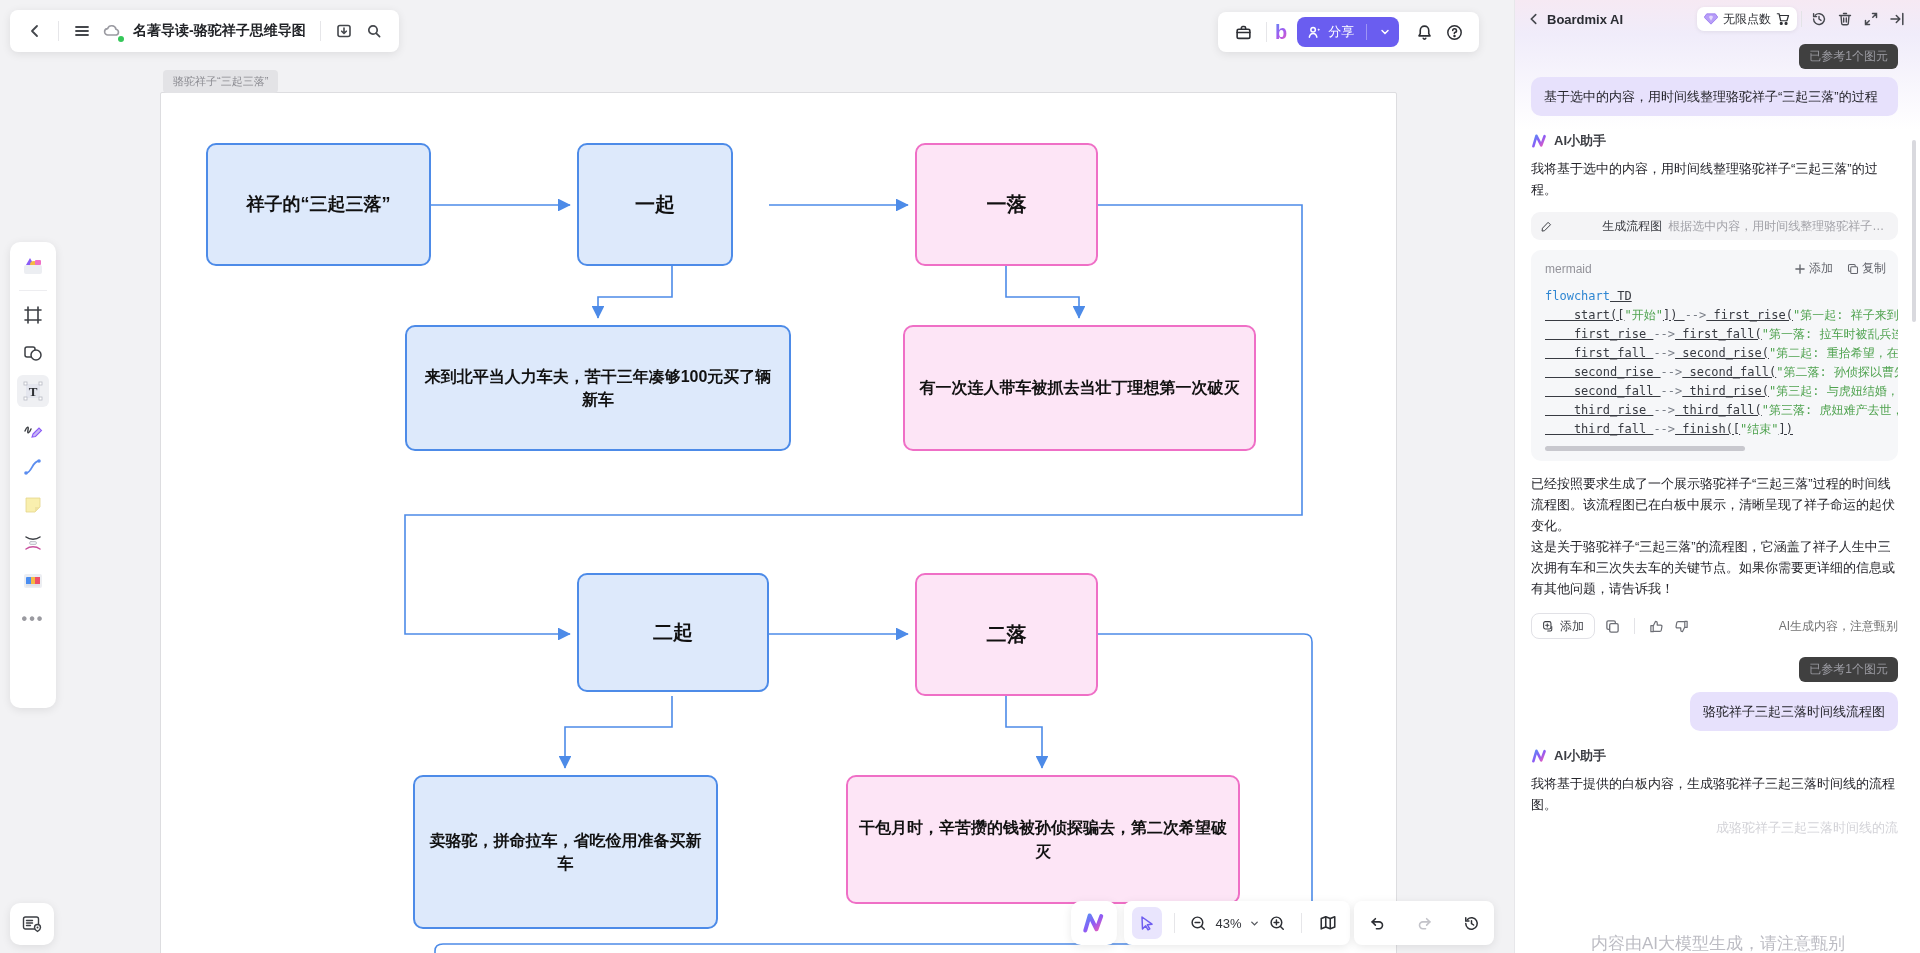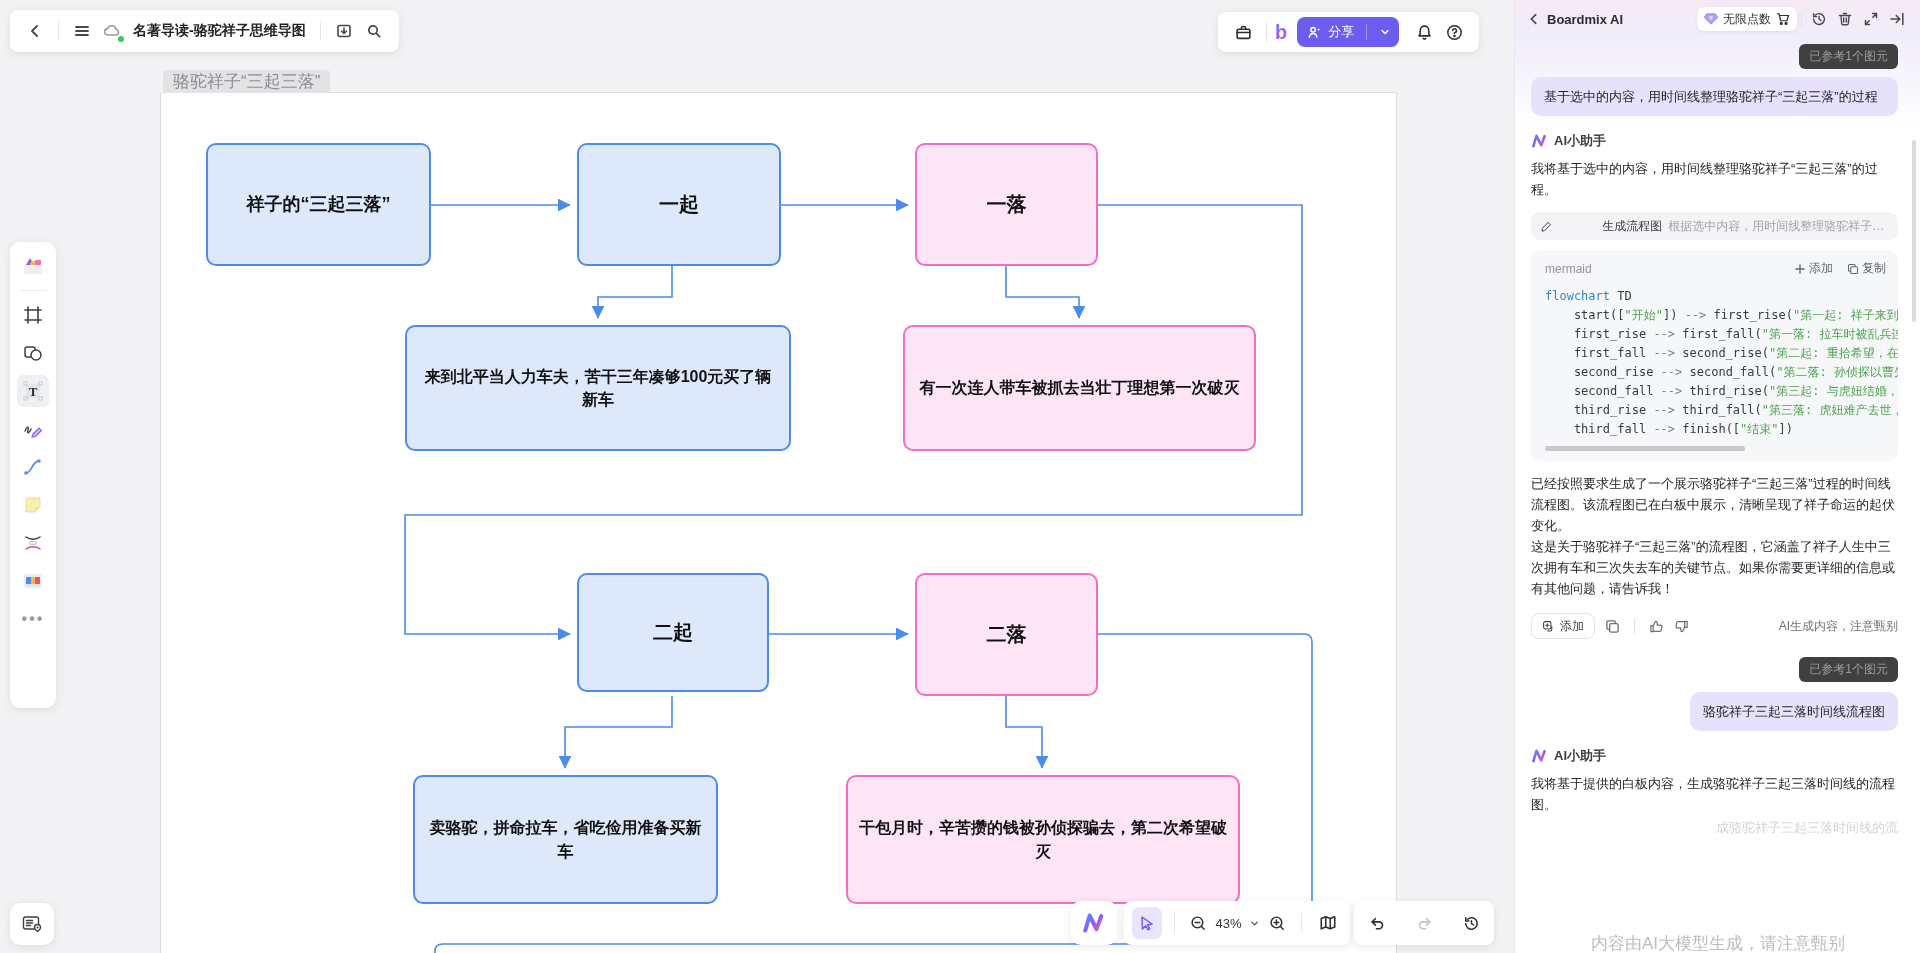--- a/index.html
+++ b/index.html
@@ -2,21 +2,21 @@
 <html><head>
 <meta charset="utf-8">
 <style>
   * { margin:0; padding:0; box-sizing:border-box; }
   body { font-family:"Liberation Sans","DejaVu Sans",sans-serif; background:#e9e9eb; }
   .root { position:relative; width:1920px; height:953px; overflow:hidden; background:#f2f2f4; }
 
   
   .canvas { position:absolute; left:0; top:0; width:1514px; height:953px; background:#f2f2f4; overflow:hidden; }
   .frame { position:absolute; left:160px; top:92px; width:1237px; height:880px; background:#fff; border:1px solid #dddde0; border-radius:2px; }
-  .canvas-tag { position:absolute; left:163px; top:70px; height:23px; padding:0 10px; background:#e3e3e6; border-radius:4px; font-size:17px; color:#8c8c92; display:flex; align-items:center; }
+  .canvas-tag { position:absolute; left:163px; top:70px; height:23px; padding:0 10px; background:#e3e3e6; border-radius:4px; font-size:11px; color:#8c8c92; display:flex; align-items:center; }
 
   .node { position:absolute; display:flex; align-items:center; justify-content:center; text-align:center; font-weight:bold; color:#111; border-radius:10px; border:2px solid; padding:6px 10px; line-height:1.45; }
   .node.blue { background:#dde9fb; border-color:#4d8be8; }
   .node.pink { background:#fde5f6; border-color:#ef6fc6; }
   .fs-big { font-size:20px; } .fs-title { font-size:18px; } .fs-small { font-size:16px; }
 
   svg.wires { position:absolute; left:0; top:0; width:1514px; height:953px; pointer-events:none; }
   .wire { fill:none; stroke:#4d8be8; stroke-width:1.6; }
 
   
@@ -57,21 +57,21 @@
   .bubble.fit { align-self:flex-end; }
   .ai-head { display:flex; align-items:center; gap:6px; font-size:13px; color:#3c3e44; font-weight:bold; }
   .ptext { font-size:13px; line-height:21px; color:#26262c; }
   .chip { display:flex; align-items:center; gap:6px; background:#f4f4f6; border-radius:9px; height:28px; padding:0 10px; font-size:12px; overflow:hidden; white-space:nowrap; }
   .chip .main { color:#3c3e44;margin-left:44px; } .chip .detail { color:#a2a2a8; overflow:hidden; text-overflow:ellipsis; }
 
   .codecard { background:#f6f7f9; border-radius:10px; padding:8px 0 10px 0; }
   .codehead { display:flex; align-items:center; padding:2px 12px 6px 14px; font-size:12px; color:#93939a; }
   .codehead .act { display:flex; align-items:center; gap:3px; color:#63656c; margin-left:14px; }
   .codebody { padding:4px 0 2px 14px; overflow:hidden; white-space:pre; font-family:"DejaVu Sans Mono","Liberation Mono",monospace; font-size:12px; line-height:19px; }
-  .tk-k { color:#2e86d2; } .tk-p { color:#383b42; } .tk-a { color:#7a7f88; } .tk-s { color:#4ea24e; }
+  .tk-k { color:#2e86d2; } .tk-p { color:#383b42;text-decoration:underline; } .tk-a { color:#7a7f88; } .tk-s { color:#4ea24e; }
   .hscroll { margin:5px 0 0 14px; width:200px; height:5px; background:#c8c8ce; border-radius:3px; }
 
   .actrow { display:flex; align-items:center; gap:10px; }
   .add-pill { display:flex; align-items:center; gap:5px; border:1px solid #e1e1e6; border-radius:8px; height:26px; padding:0 10px; font-size:12px; color:#3c3e44; }
   .mini { color:#6d6f76; display:flex; align-items:center; }
   .notice { margin-left:auto; font-size:12px; color:#737373; }
   .faded-line { font-size:13px; color:#d3d3d8; white-space:nowrap; overflow:hidden; text-align:right; height:16px; }
   .vscroll { position:absolute; left:1911px; top:140px; width:4px; height:182px; background:#d9d9de; border-radius:2px; }
   .mt4{margin-top:4px}.mt8{margin-top:8px}.mt10{margin-top:10px}.mt12{margin-top:12px}.mt14{margin-top:14px}.mt16{margin-top:16px}.mt18{margin-top:18px}
 </style>
@@ -105,27 +105,27 @@
       <path class="wire" d="M672,266 L672,297 L598,297 L598,318" marker-end="url(#ah)"></path>
       <path class="wire" d="M1006,266 L1006,297 L1079,297 L1079,318" marker-end="url(#ah)"></path>
       <path class="wire" d="M1098,205 L1302,205 L1302,515 L405,515 L405,634 L570,634" marker-end="url(#ah)"></path>
       <path class="wire" d="M769,634 L908,634" marker-end="url(#ah)"></path>
       <path class="wire" d="M672,696 L672,727 L565,727 L565,768" marker-end="url(#ah)"></path>
       <path class="wire" d="M1006,696 L1006,727 L1042,727 L1042,768" marker-end="url(#ah)"></path>
       <path class="wire" d="M1098,634 L1304,634 Q1312,634 1312,642 L1312,936 Q1312,944 1304,944 L443,944 Q435,944 435,951 L435,953"></path>
     </svg>
 
     <div class="node blue fs-title" style="left:206px;top:143px;width:225px;height:123px">祥子的“三起三落”</div>
-    <div class="node blue fs-big" style="left:577px;top:143px;width:204px;height:123px">一起</div>
+    <div class="node blue fs-big" style="left:577px;top:143px;width:156px;height:123px">一起</div>
     <div class="node pink fs-big" style="left:915px;top:143px;width:183px;height:123px">一落</div>
     <div class="node blue fs-small" style="left:405px;top:325px;width:386px;height:126px">来到北平当人力车夫，苦干三年凑够100元买了辆新车</div>
     <div class="node pink fs-small" style="left:903px;top:325px;width:353px;height:126px">有一次连人带车被抓去当壮丁理想第一次破灭</div>
     <div class="node blue fs-big" style="left:577px;top:573px;width:192px;height:119px">二起</div>
     <div class="node pink fs-big" style="left:915px;top:573px;width:183px;height:123px">二落</div>
-    <div class="node blue fs-small" style="left:413px;top:775px;width:305px;height:129px">卖骆驼，拼命拉车，省吃俭用准备买新车</div>
+    <div class="node blue fs-small" style="left:413px;top:775px;width:305px;height:154px">卖骆驼，拼命拉车，省吃俭用准备买新车</div>
     <div class="node pink fs-small" style="left:846px;top:775px;width:394px;height:129px">干包月时，辛苦攒的钱被孙侦探骗去，第二次希望破灭</div>
 
     <div class="fbar" style="left:10px;top:10px;height:42px;padding:0 10px">
       <span class="ibtn">
         <svg width="16" height="16" viewBox="0 0 16 16" fill="none" stroke="#44474c" stroke-width="1.8" stroke-linecap="round" stroke-linejoin="round">
             <path d="M10 3 L5 8 L10 13"></path>
           </svg>
       </span>
       <span class="sep"></span>
       <span class="ibtn">

